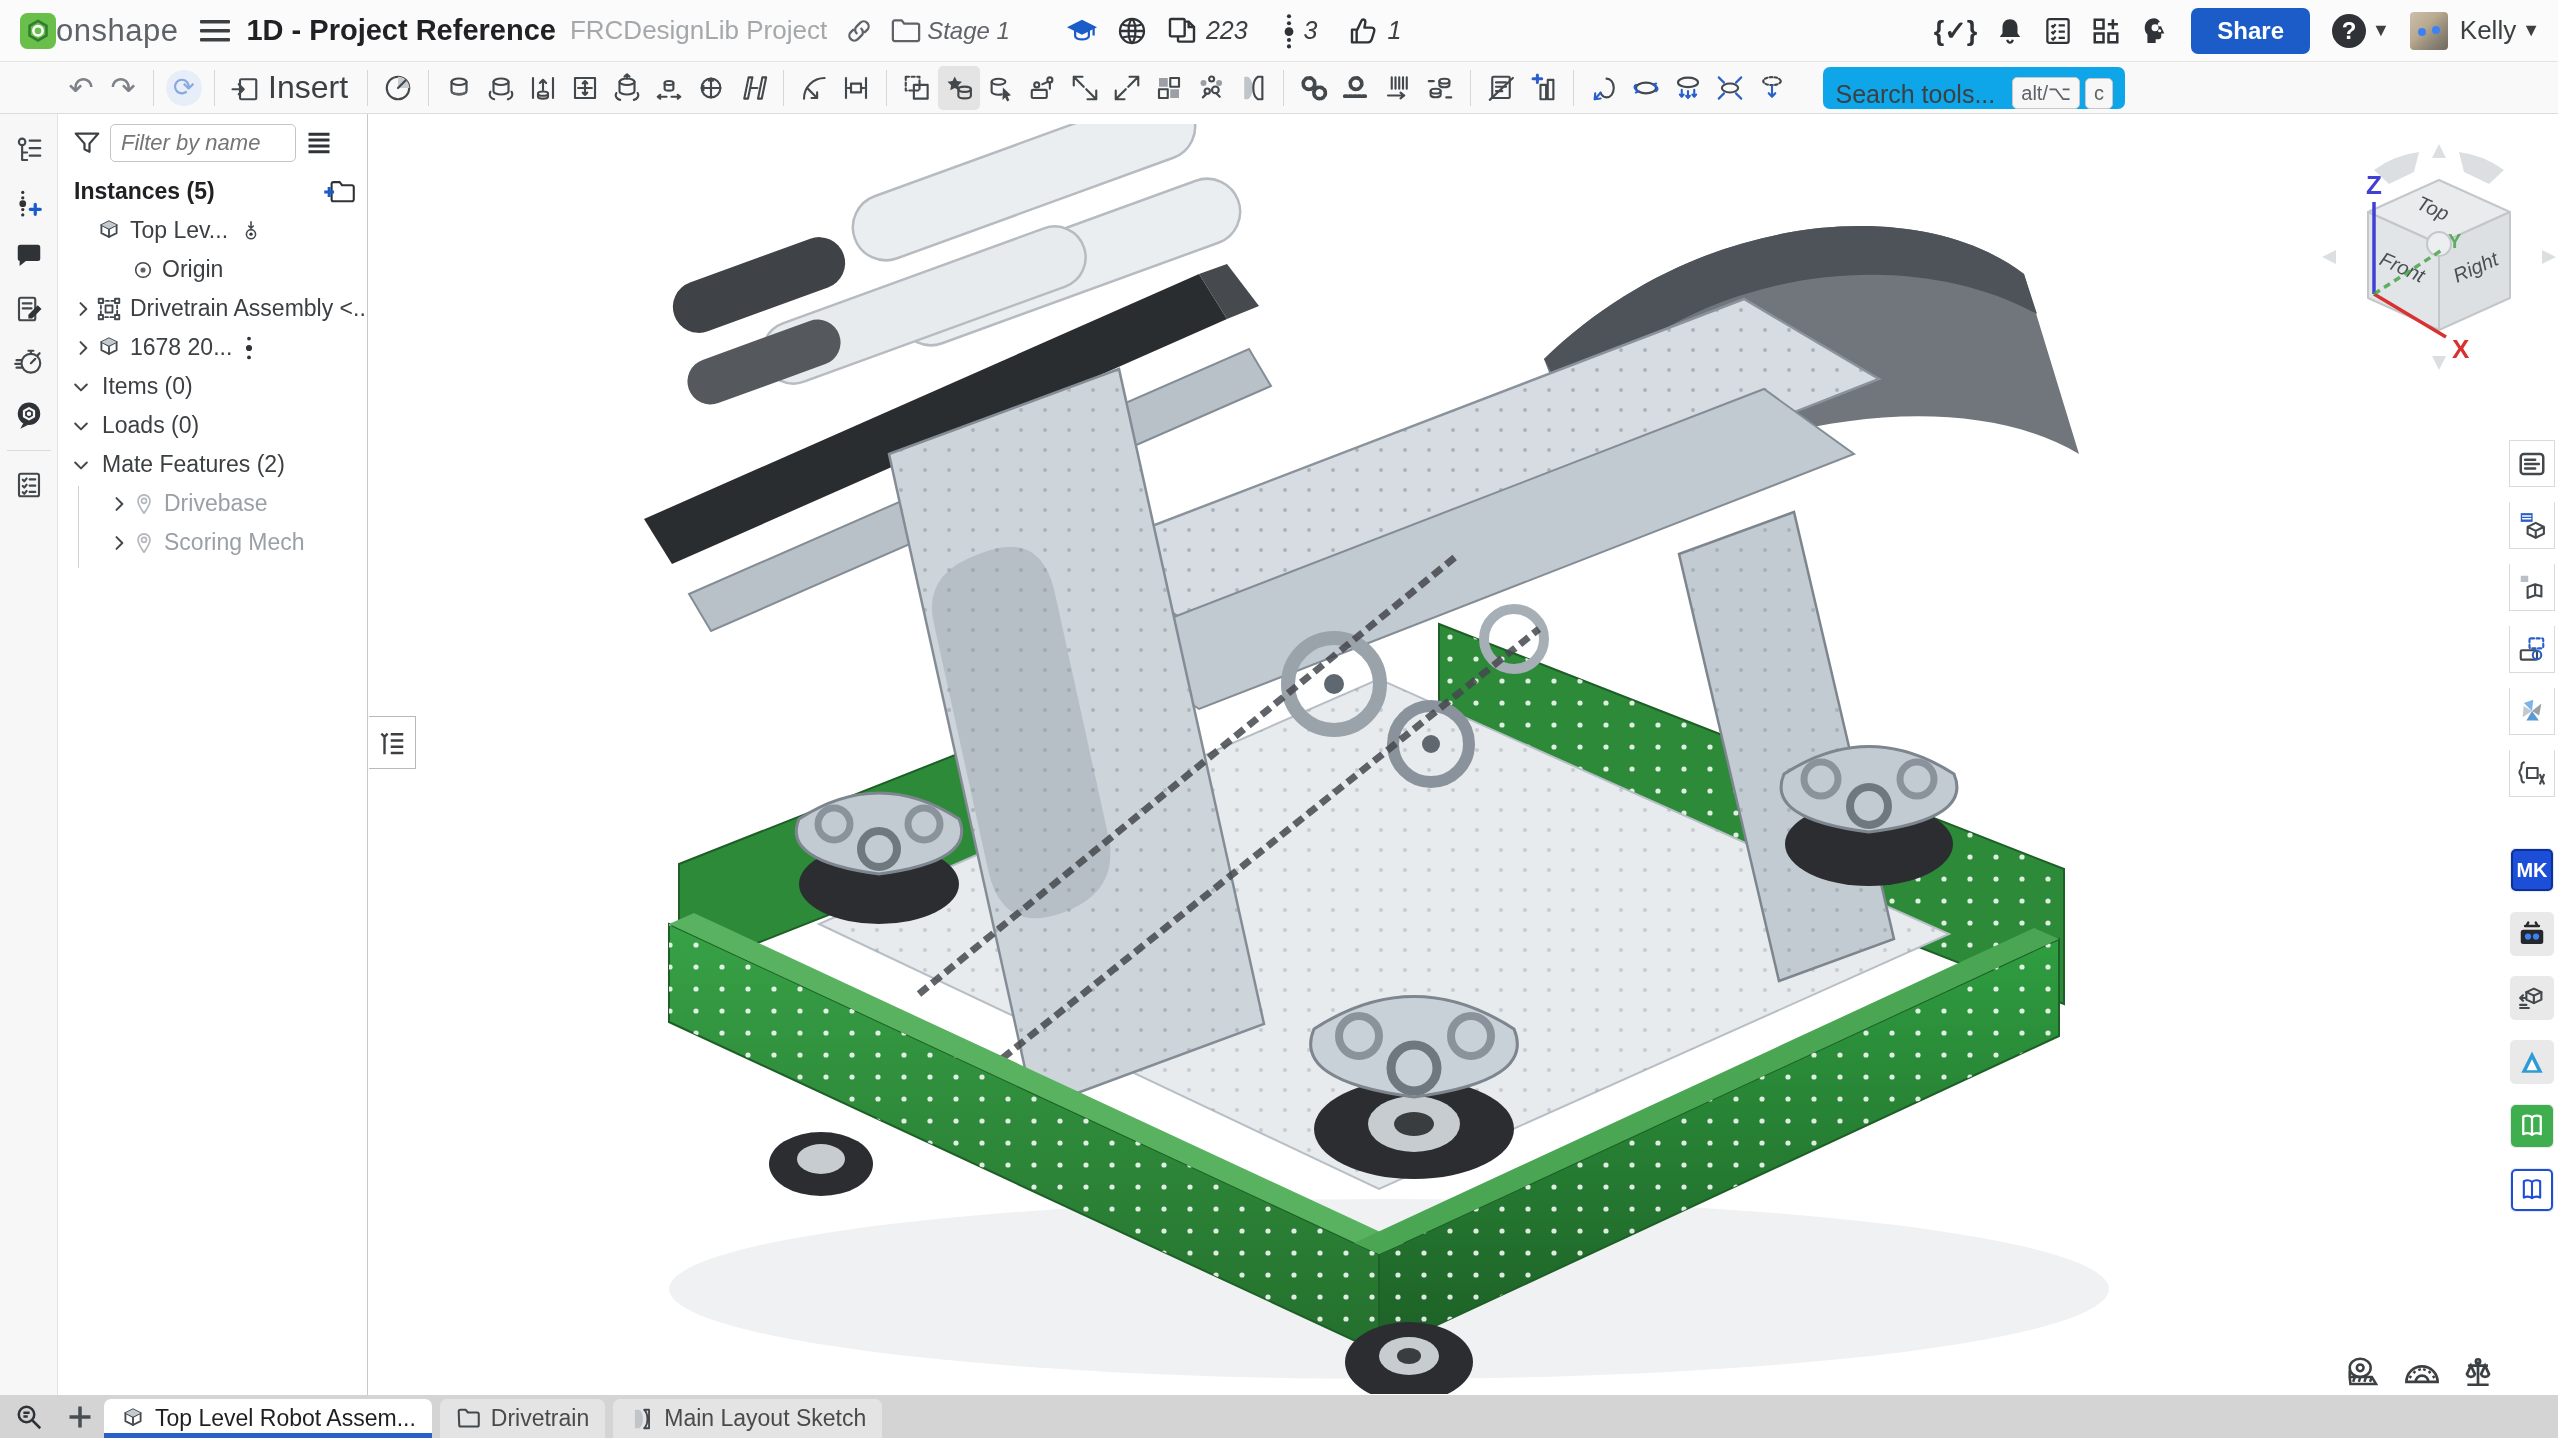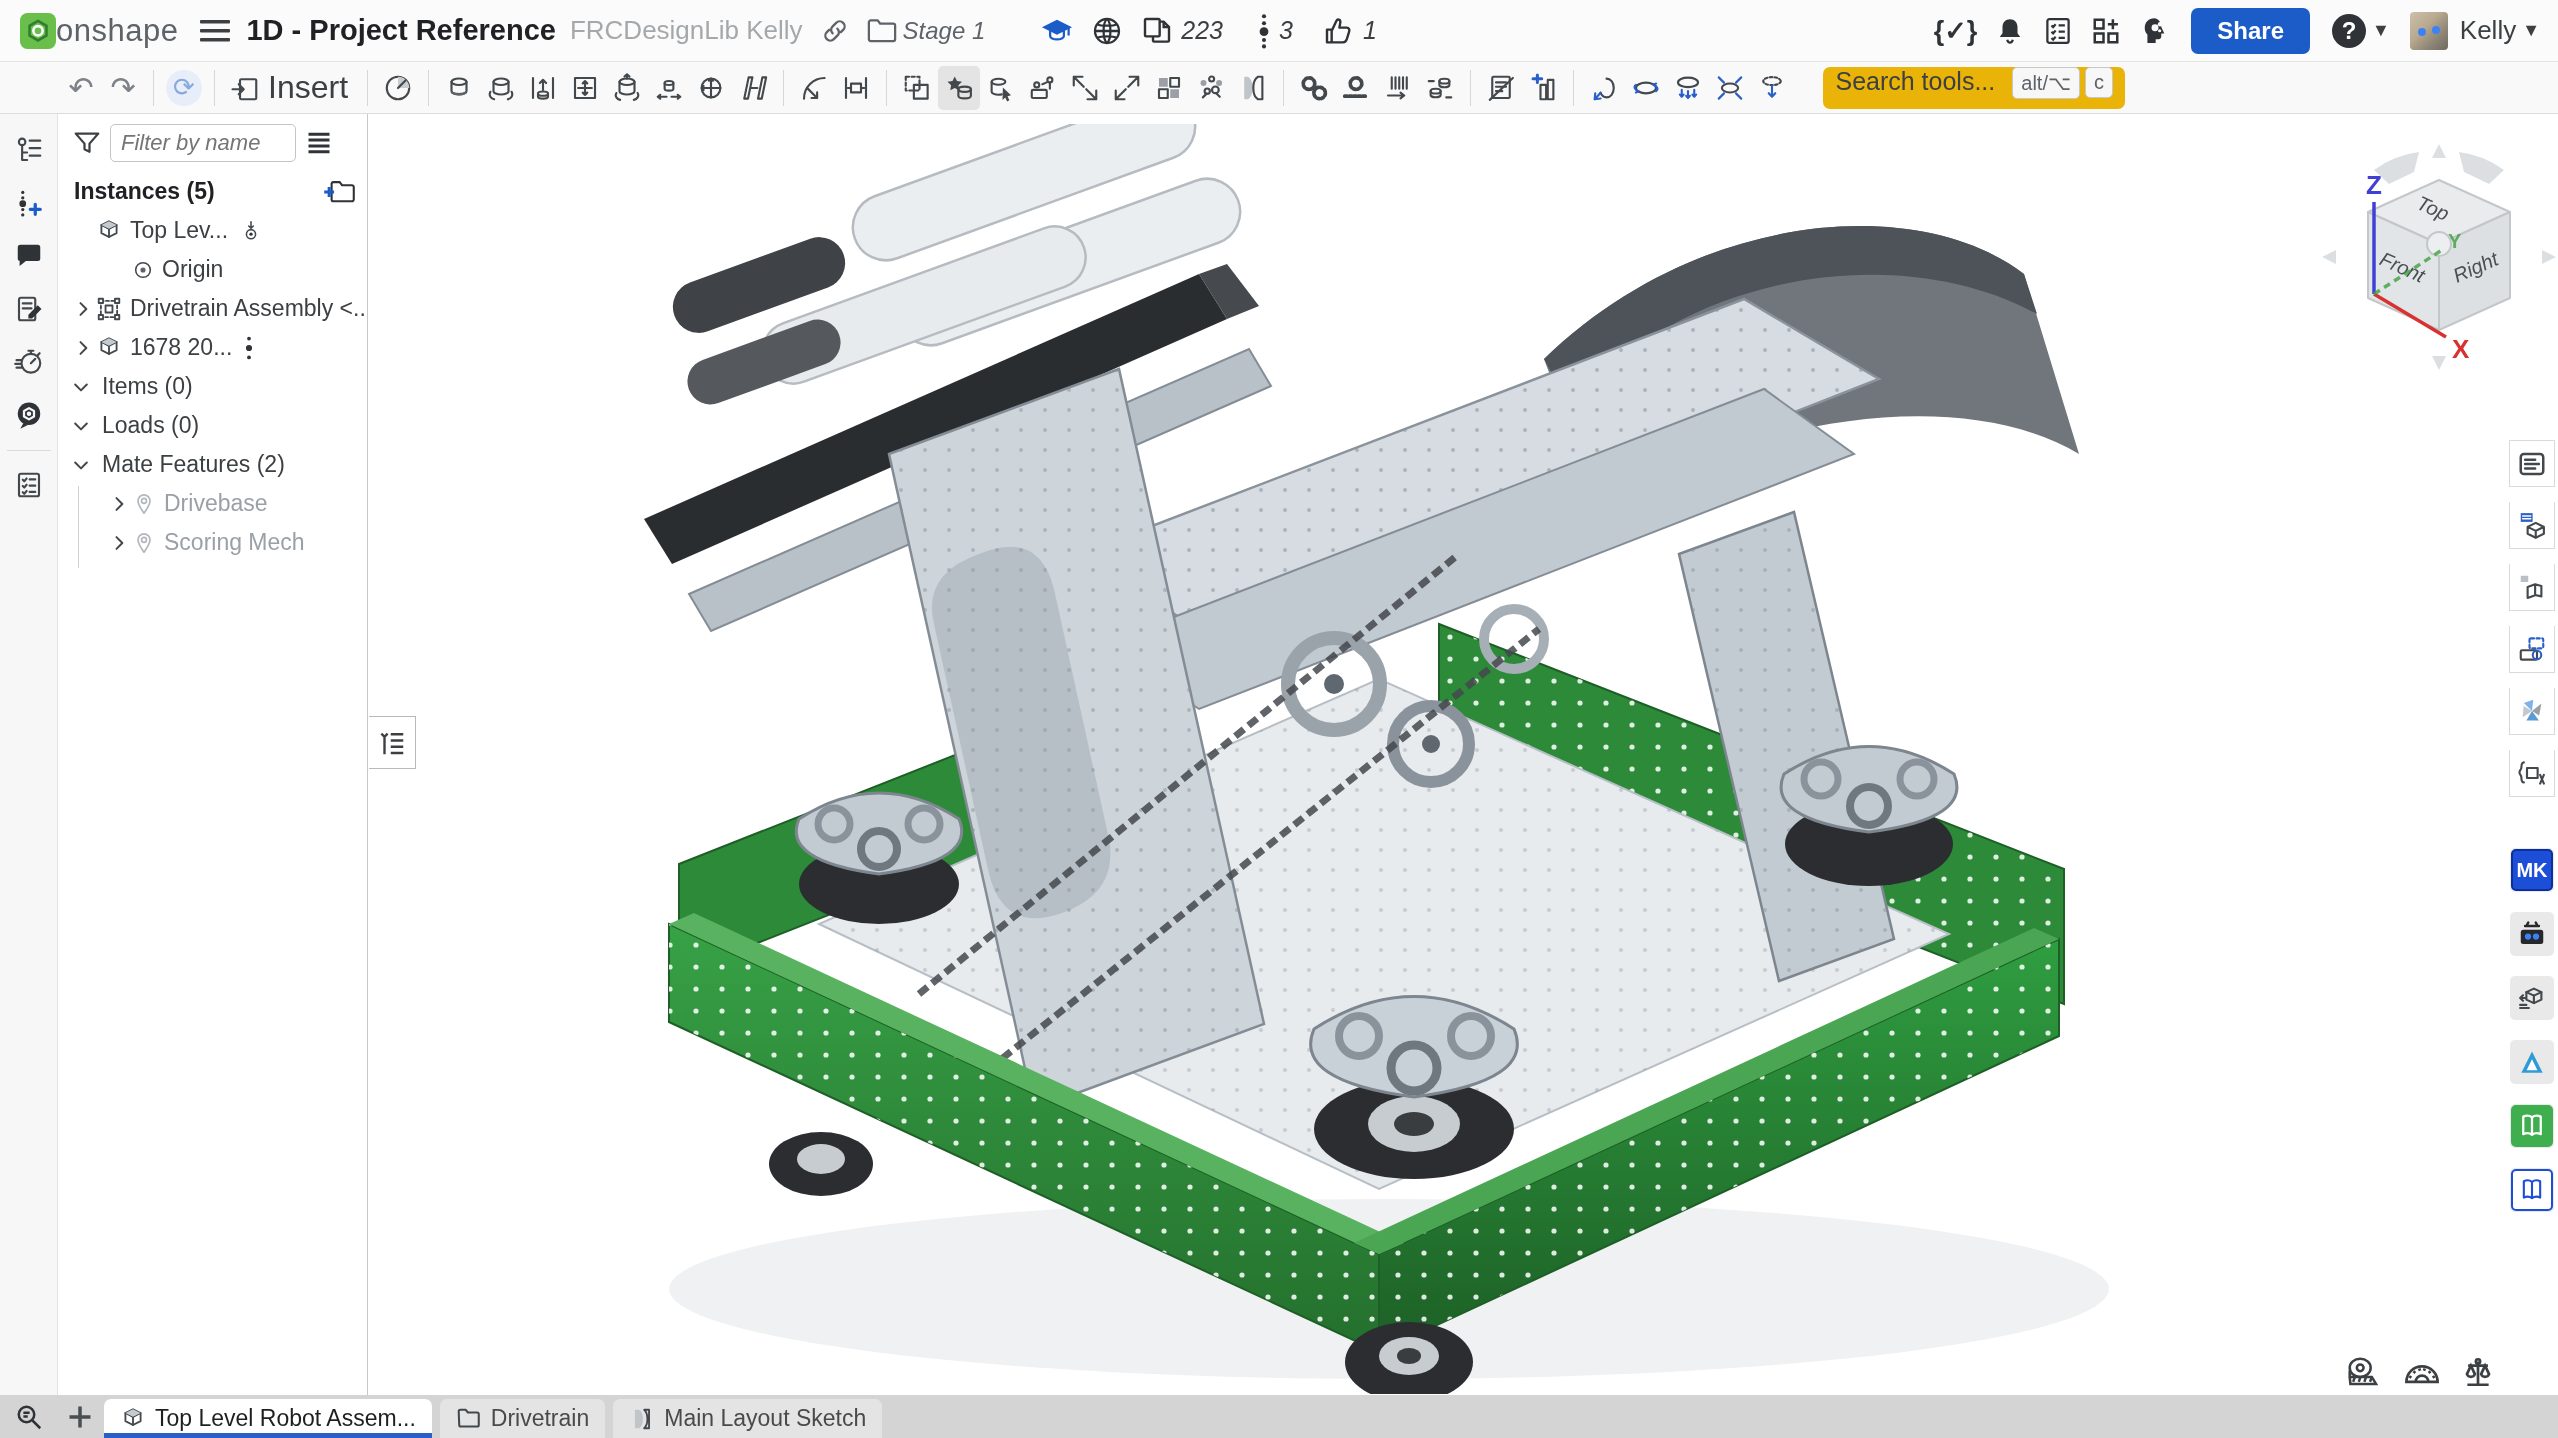--- a/index.html
+++ b/index.html
@@ -32,22 +32,22 @@
 
   
   #toolbar { position:absolute; left:0; top:62px; width:2558px; height:52px; background:#f9f9f9;
     border-bottom:1px solid #dcdcdc; display:flex; align-items:center; padding-left:60px; }
   .tb-btn { width:42px; height:44px; display:flex; align-items:center; justify-content:center;
     border-radius:5px; cursor:pointer; flex:0 0 auto; }
   .tb-btn.active { background:#e4e4e4; }
   .tb-div { width:1px; height:36px; background:#d7d7d7; margin:0 9px; flex:0 0 auto; }
   .tb-label { font-size:32px; color:#3c4043; margin:0 10px 0 2px; }
   .glyph { font-size:30px; color:#7d8288; line-height:1; }
-  #search-pill { margin-left:auto; margin-right:433px; background:#eab308; border-radius:7px;
-    height:42px; display:flex; align-items:flex-start; padding:0 12px; cursor:pointer; }
+  #search-pill { margin-left:auto; margin-right:433px; background:#0ea5e9; border-radius:7px;
+    height:42px; display:flex; align-items:flex-end; padding:0 12px; cursor:pointer; }
   #search-pill span.txt { font-size:25px; color:#3c4043; margin-right:12px; }
   .kbd { background:#f7f7f7; border:1px solid #c7c7c7; border-radius:5px; font-size:20px;
     color:#5f6368; padding:3px 8px; margin-left:5px; }
 
   
   #leftrail { position:absolute; left:0; top:114px; width:58px; height:1281px;
     background:#f7f7f7; border-right:1px solid #e3e3e3; display:flex; flex-direction:column; align-items:center; padding-top:14px;}
   .rail-btn { width:44px; height:44px; margin-bottom:9px; display:flex; align-items:center; justify-content:center;
     border-radius:5px; cursor:pointer; }
   .rail-div { width:44px; height:1px; background:#dcdcdc; margin:4px 0 12px; }
@@ -109,21 +109,21 @@
   <span id="menu-btn">
     <svg width="30" height="26" viewBox="0 0 30 26">
         <g fill="#3c4043">
           <rect y="2" width="30" height="3.4" rx="1"></rect>
           <rect y="11" width="30" height="3.4" rx="1"></rect>
           <rect y="20" width="30" height="3.4" rx="1"></rect>
         </g>
       </svg>
   </span>
   <span id="doc-title">1D - Project Reference</span>
-  <span id="doc-subtitle">FRCDesignLib Kelly</span>
+  <span id="doc-subtitle">FRCDesignLib Project</span>
   <span class="hdr-ic">
     <svg width="28" height="28" viewBox="0 0 24 24" fill="none" stroke="#5f6368" stroke-width="2" stroke-linecap="round">
         <path d="M10 14a4 4 0 0 1 0-6l3-3a4 4 0 0 1 6 6l-2 2"></path>
         <path d="M14 10a4 4 0 0 1 0 6l-3 3a4 4 0 0 1-6-6l2-2"></path>
       </svg>
   </span>
   <span class="hdr-ic">
     <svg width="30" height="26" viewBox="0 0 24 20" fill="none" stroke="#5f6368" stroke-width="1.8">
         <path d="M1.5 3a1.5 1.5 0 0 1 1.5-1.5h5.5l2 2.5H21a1.5 1.5 0 0 1 1.5 1.5v11a1.5 1.5 0 0 1-1.5 1.5H3A1.5 1.5 0 0 1 1.5 16.5z"></path>
       </svg>

